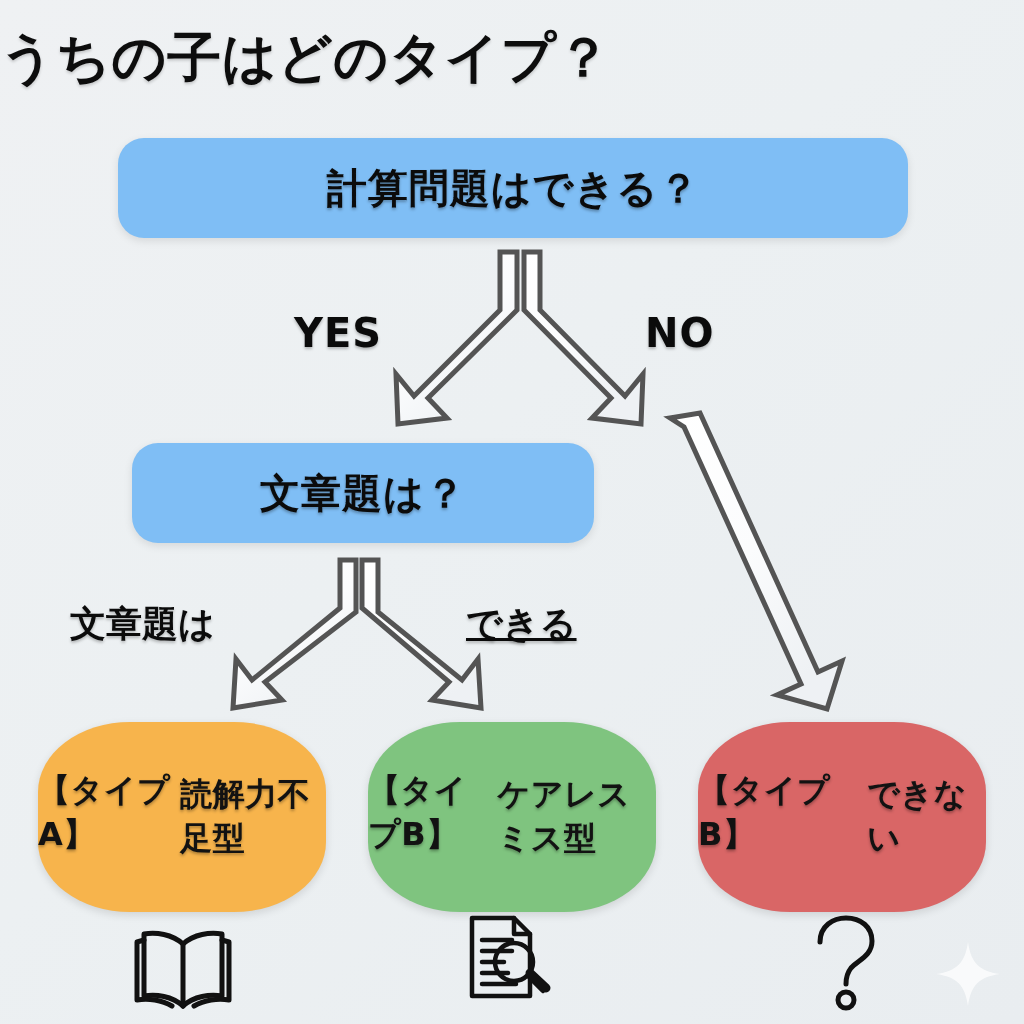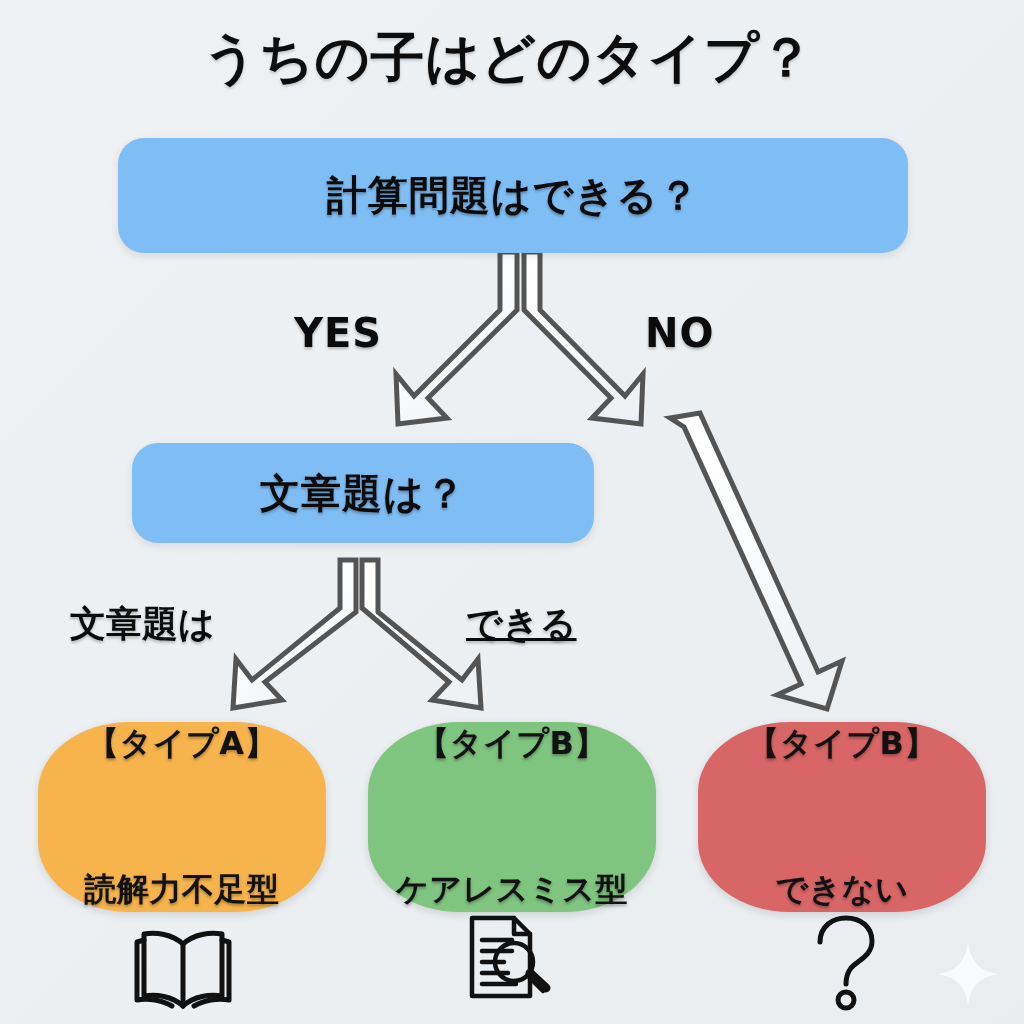--- a/index.html
+++ b/index.html
@@ -20,21 +20,21 @@
     background: linear-gradient(135deg, #eff1f3 0%, #ecf0f2 45%, #e9edf0 100%);
     overflow: hidden;
   }
 
   
   .title {
     position: absolute;
     left: 0;
     top: 22px;
     width: 814px;
-    text-align: right;
+    text-align: left;
     font-size: 54px;
     font-weight: 900;
     letter-spacing: 0.5px;
     color: #0d0d0d;
     text-shadow: 0 2px 3px rgba(0,0,0,0.18);
   }
 
   
   .qbox {
     position: absolute;
@@ -49,38 +49,38 @@
     font-size: 40px;
     font-weight: 900;
     color: #0b0b0b;
     text-shadow: 0 2px 3px rgba(0,0,0,0.30);
     letter-spacing: 1px;
   }
   #qbox-calc {
     left: 118px;
     top: 138px;
     width: 790px;
-    height: 115px;
+    height: 100px;
     text-align: right;
   }
   #qbox-word {
     left: 132px;
     top: 443px;
     width: 462px;
     height: 100px;
   }
 
   
   .result {
     position: absolute;
     width: 288px;
     height: 190px;
     border-radius: 92px / 70px;
     display: flex;
-    flex-direction: column;
+    flex-direction: row;
     align-items: center;
     justify-content: space-between;
     box-shadow: 0 3px 9px rgba(0,0,0,0.12);
   }
   .result .rline1 {
     font-size: 32px;
     font-weight: 900;
     color: #121212;
     text-shadow: 0 2px 3px rgba(0,0,0,0.30);
     margin-bottom: 8px;

